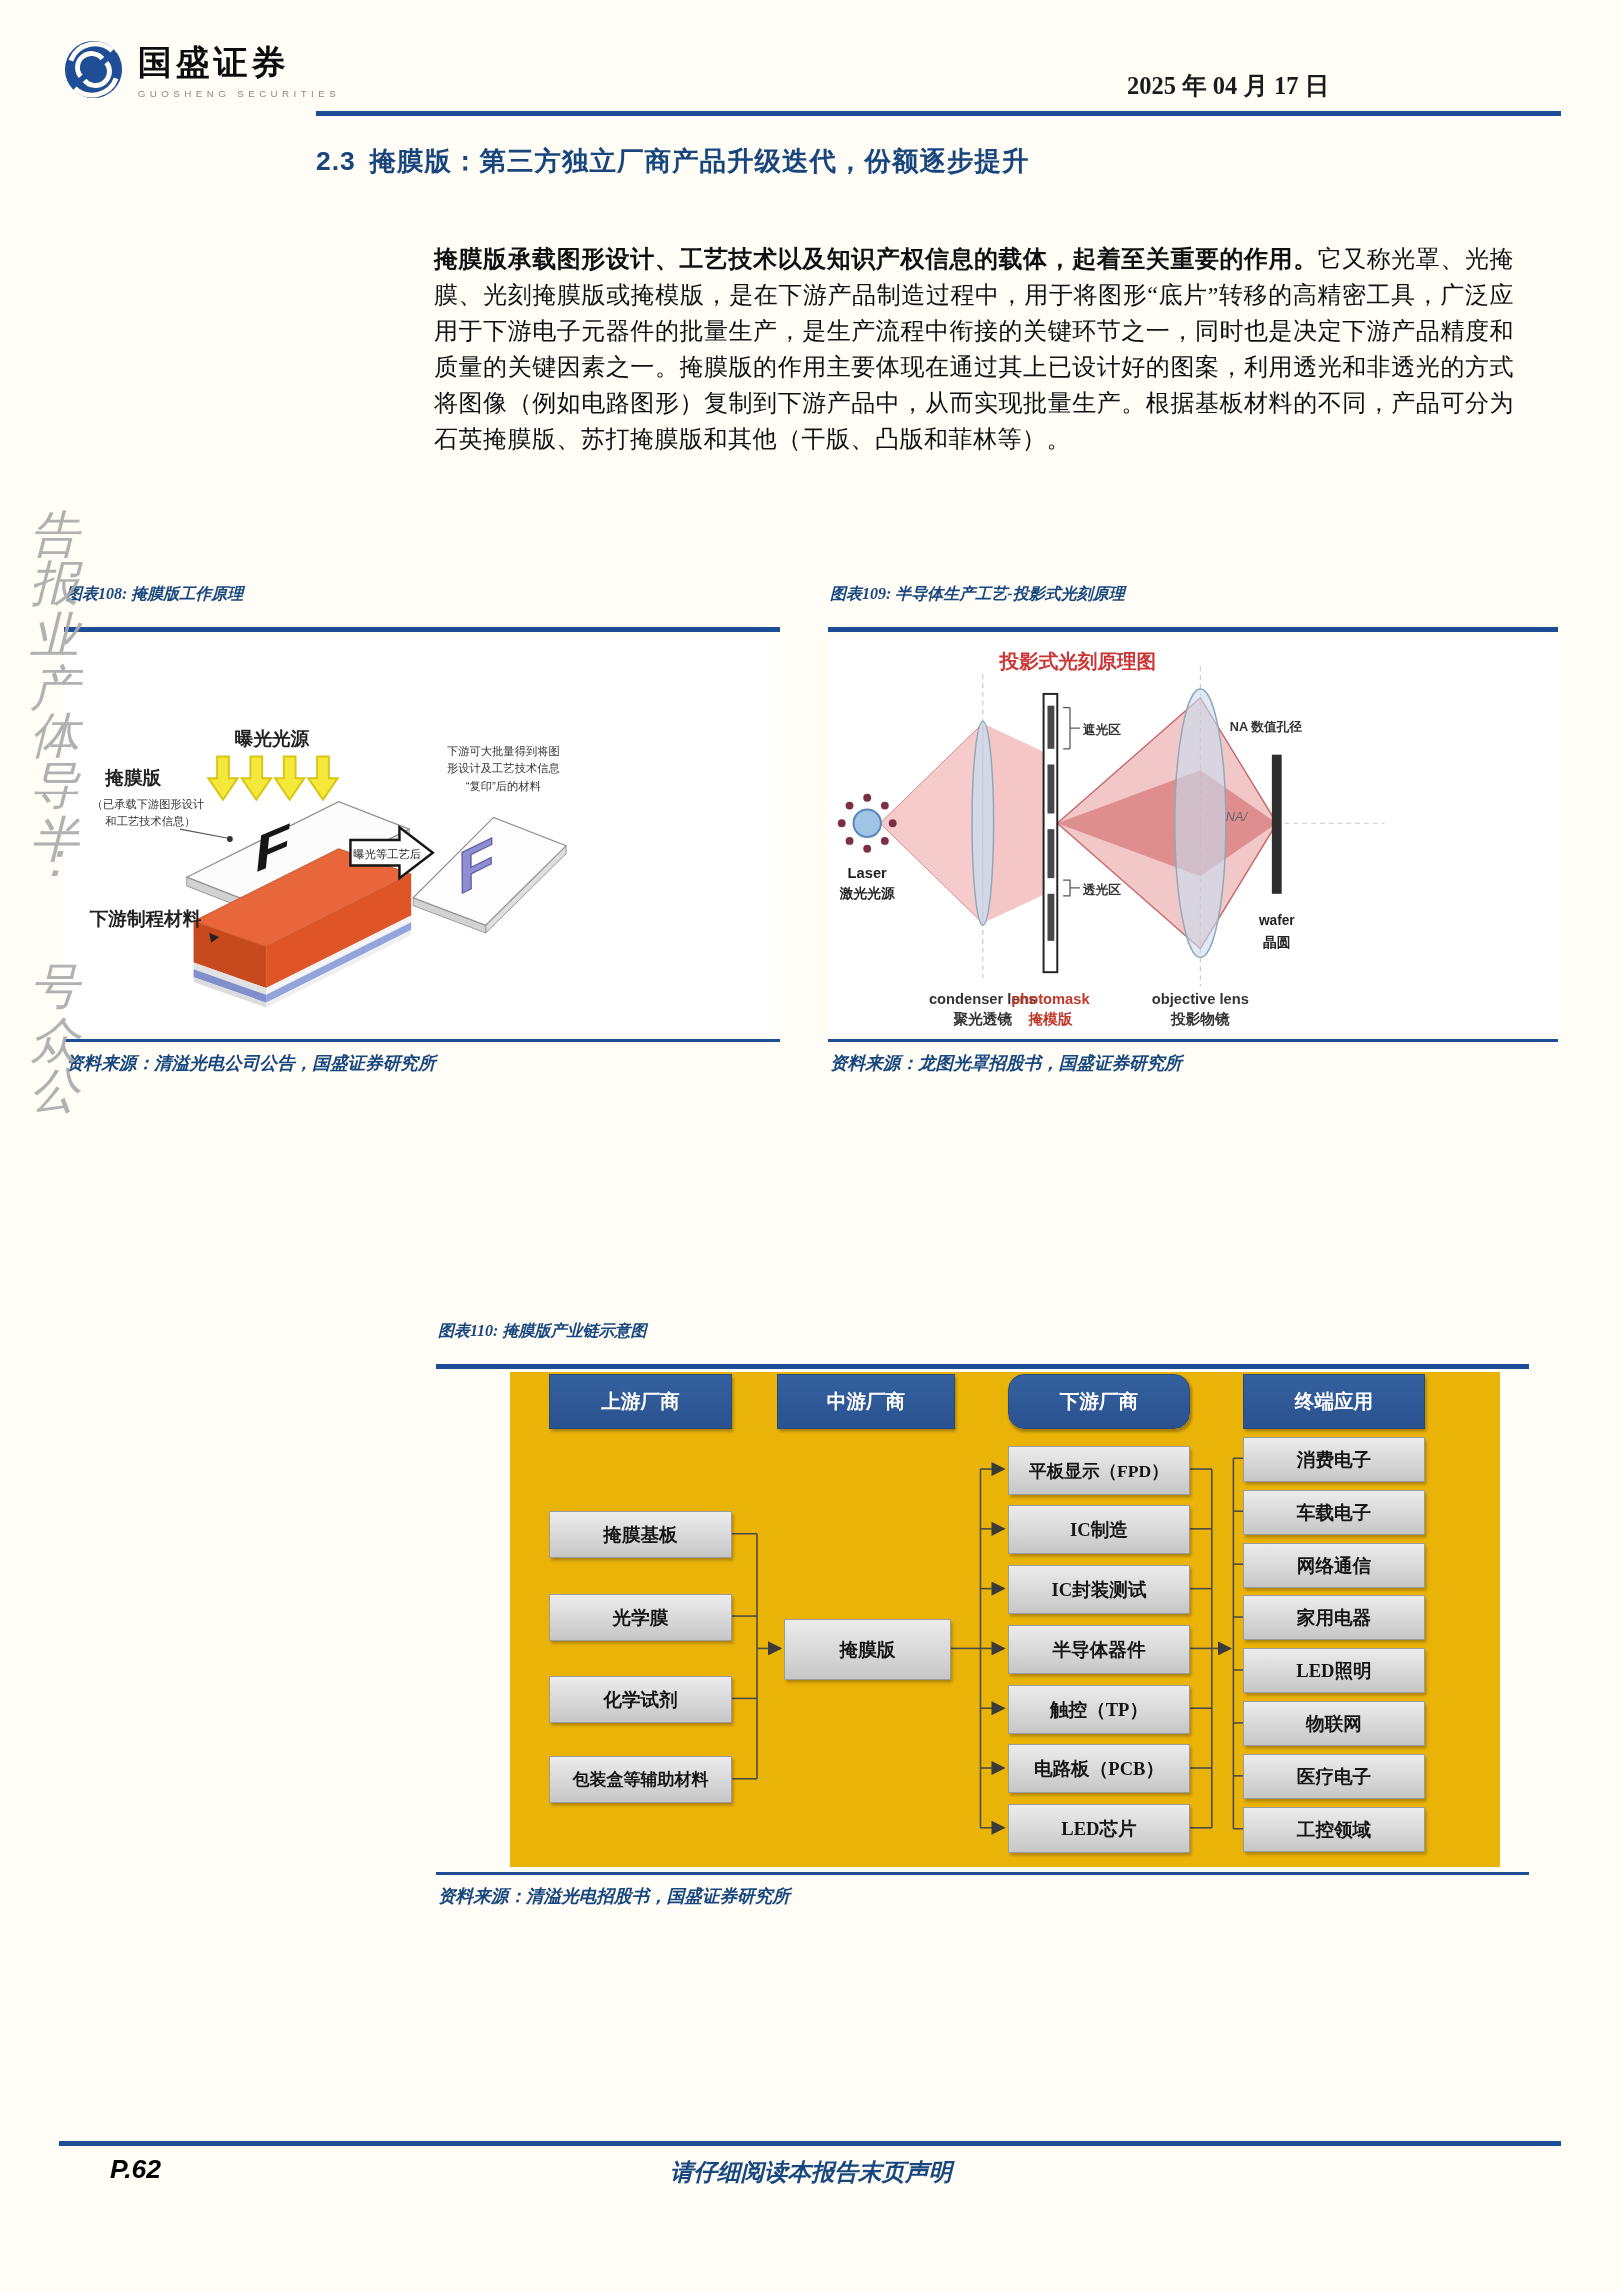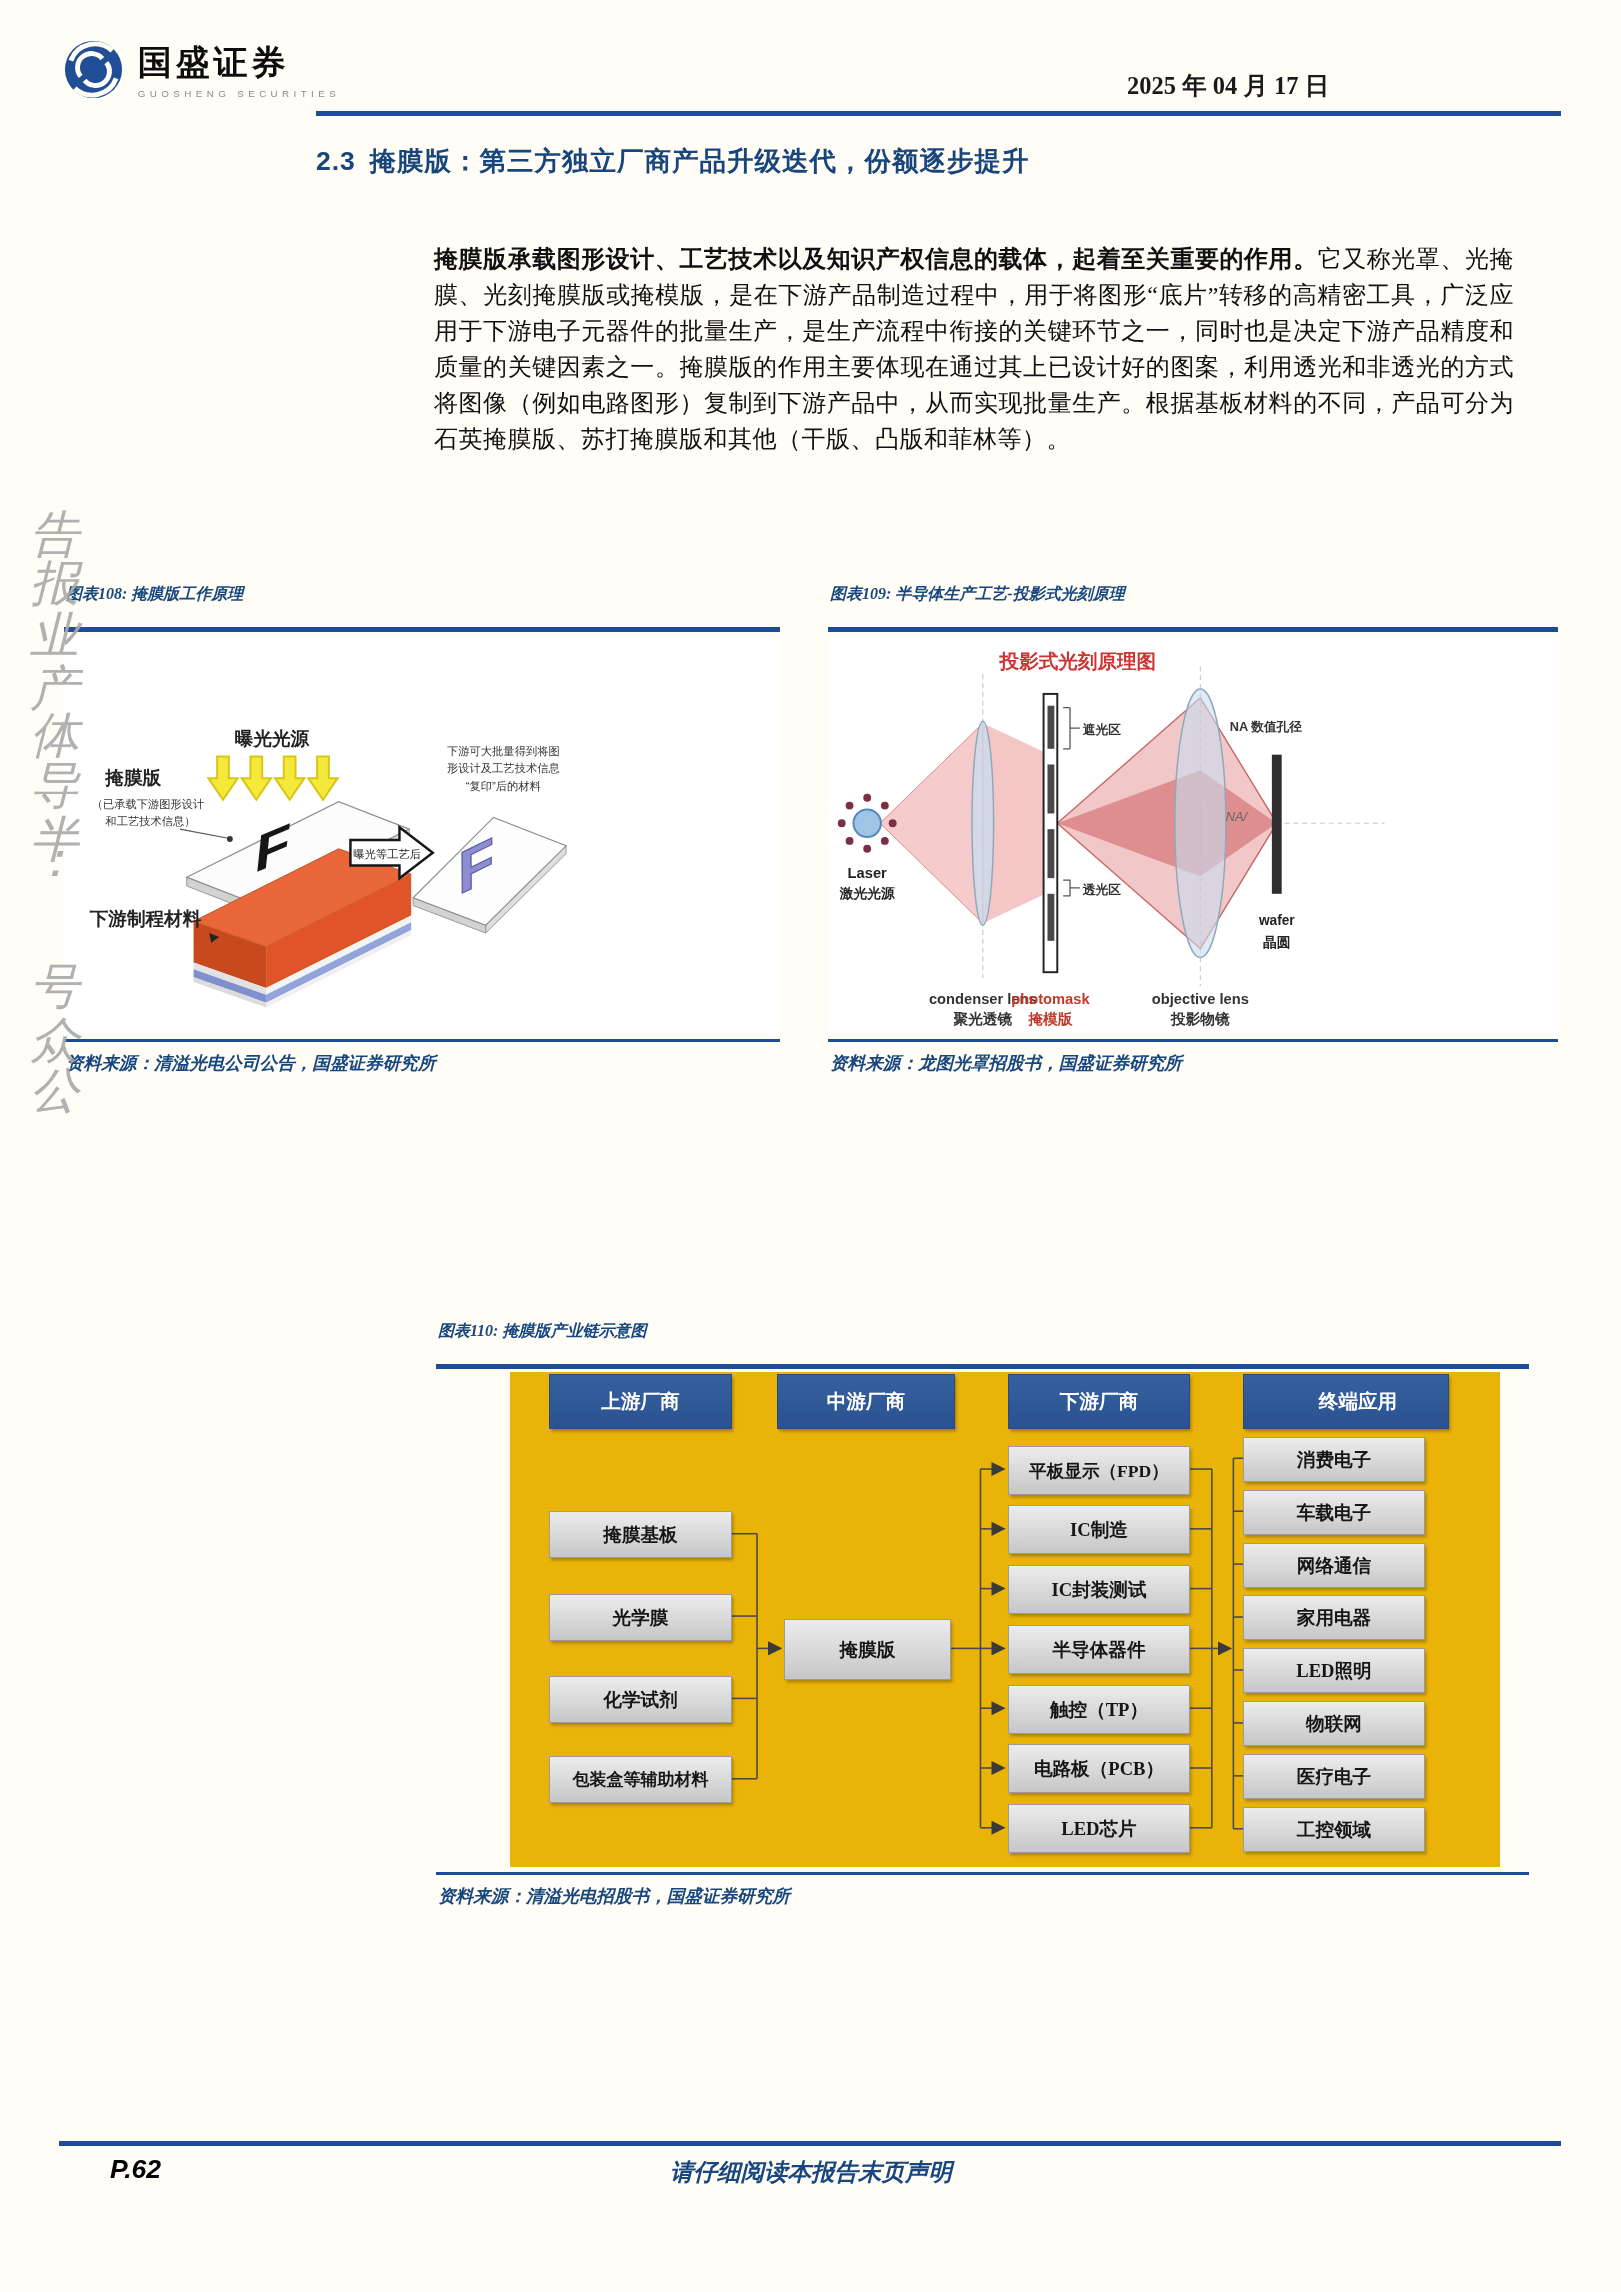--- a/index.html
+++ b/index.html
@@ -253,22 +253,22 @@
           <line x1="738" y1="250" x2="748" y2="250"></line>
           <line x1="738" y1="304" x2="748" y2="304"></line>
           <line x1="738" y1="358" x2="748" y2="358"></line>
           <line x1="738" y1="412" x2="748" y2="412"></line>
           <line x1="738" y1="466" x2="748" y2="466"></line>
         </g>
       </svg>
 
       <div class="fc-box fc-head col1" style="top:2px;height:53px;">上游厂商</div>
       <div class="fc-box fc-head col2" style="top:2px;height:53px;">中游厂商</div>
-      <div class="fc-box fc-head col3" style="top:2px;height:53px;">下游厂商</div>
-      <div class="fc-box fc-head col4" style="top:2px;height:53px;padding-left:24px;">终端应用</div>
+      <div class="fc-box fc-head col3" style="top:2px;height:53px;border-radius:16px;">下游厂商</div>
+      <div class="fc-box fc-head col4" style="top:2px;height:53px;">终端应用</div>
 
       <div class="fc-box col1" style="top:139px;height:45px;">掩膜基板</div>
       <div class="fc-box col1" style="top:222px;height:45px;">光学膜</div>
       <div class="fc-box col1" style="top:304px;height:45px;">化学试剂</div>
       <div class="fc-box col1" style="top:384px;height:45px;font-size:17px;">包装盒等辅助材料</div>
 
       <div class="fc-box" style="left:274px;width:165px;top:247px;height:59px;">掩膜版</div>
 
       <div class="fc-box col3" style="top:74px;height:47px;font-size:17.6px;">平板显示（FPD）</div>
       <div class="fc-box col3" style="top:133px;height:47px;">IC制造</div>

